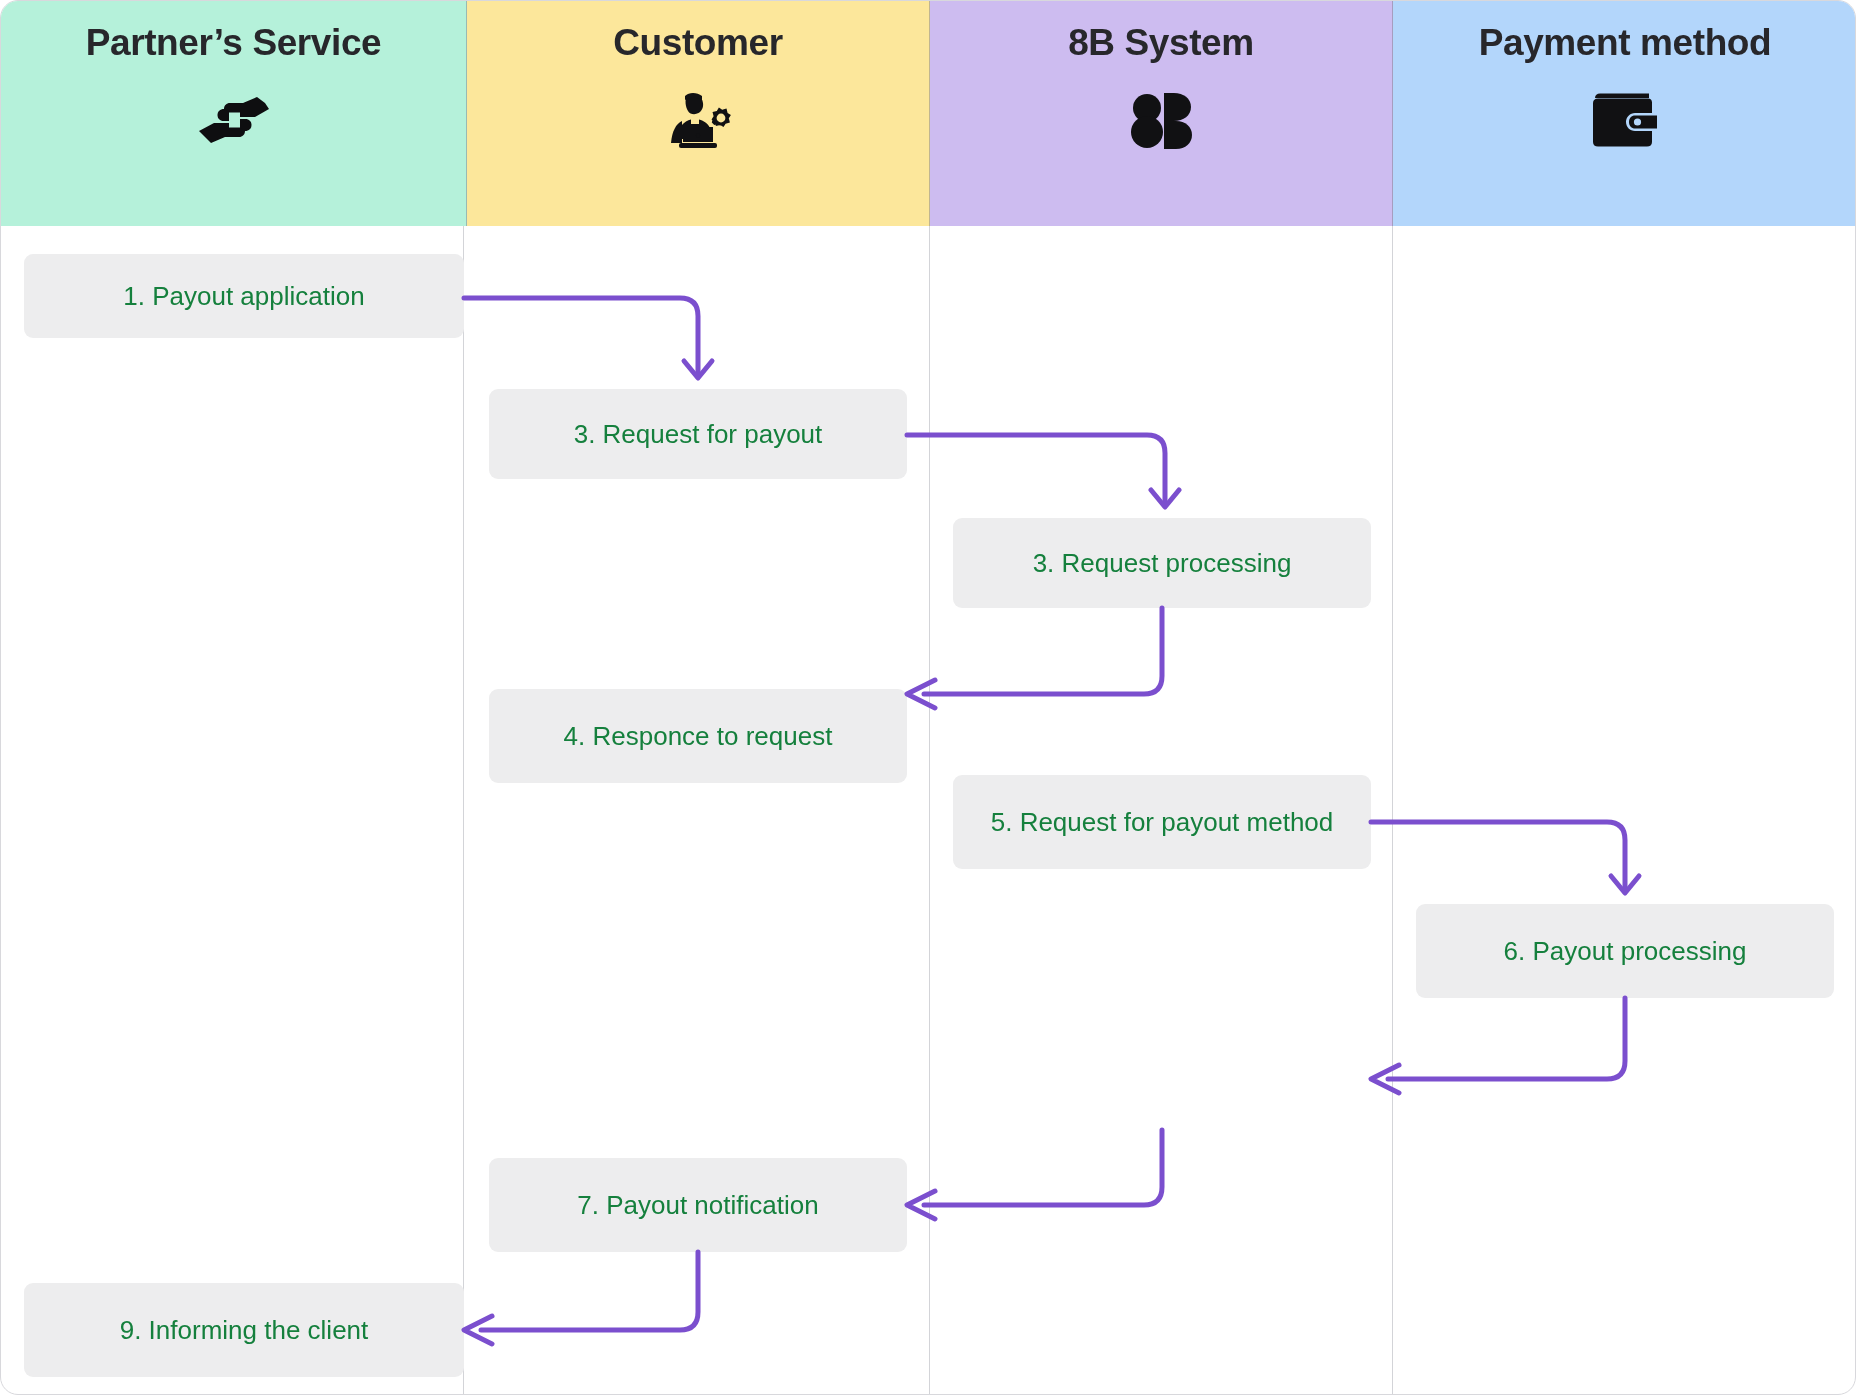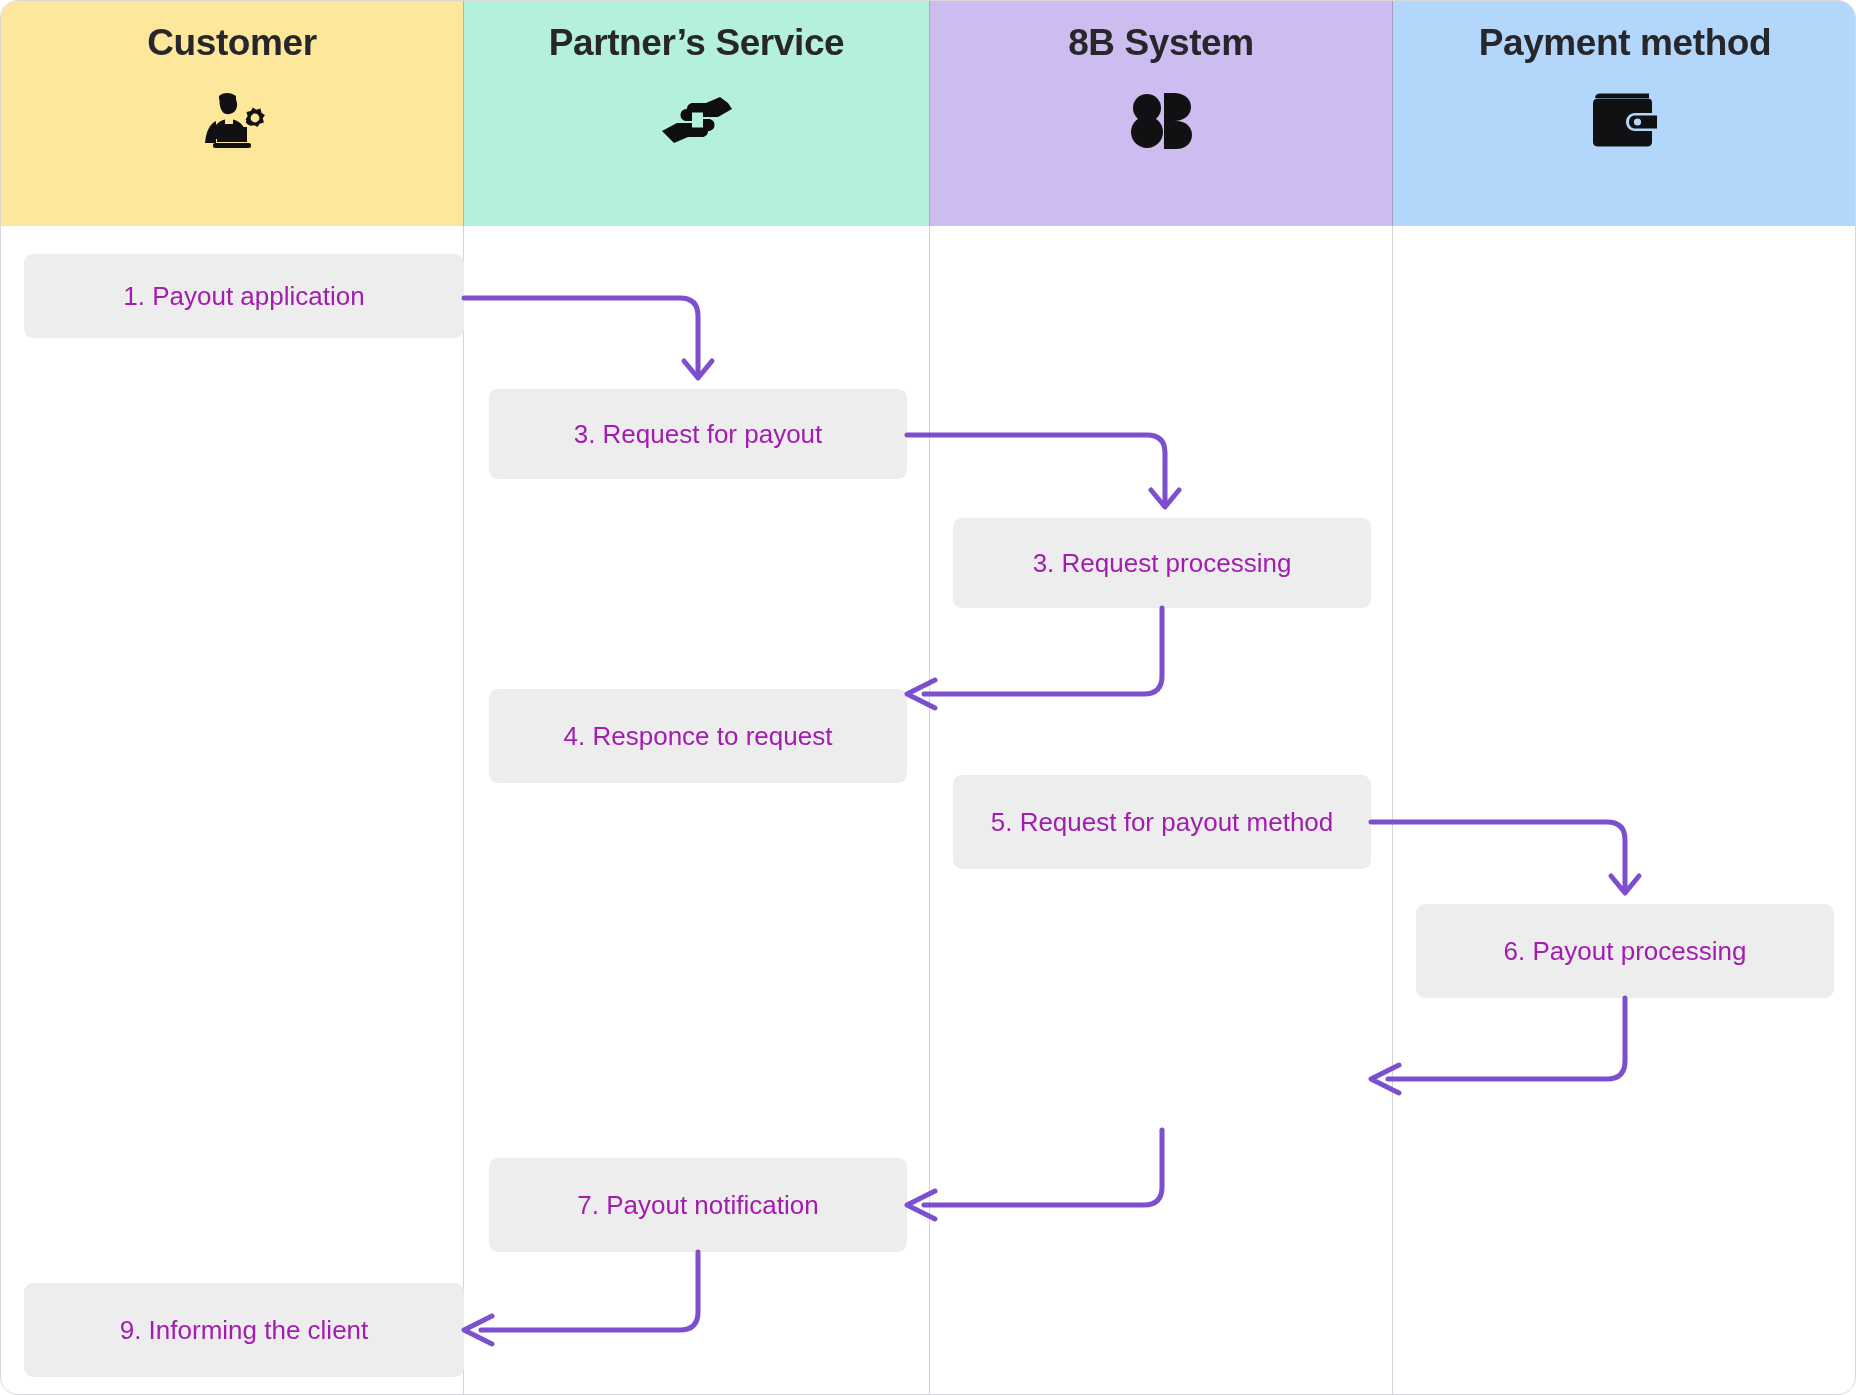--- a/index.html
+++ b/index.html
@@ -69,21 +69,21 @@
 
   
   .step {
     position: absolute;
     background: #ededee;
     border-radius: 9px;
     display: flex;
     align-items: center;
     justify-content: center;
     text-align: center;
-    color: #a21caf;
+    color: #15803d;
     font-size: 26px;
     line-height: 1.42;
     padding: 8px 16px;
   }
 
   
   #wires {
     position: absolute;
     left: 0; top: 0;
     width: 1856px;
@@ -109,57 +109,57 @@
 <body>
 
 <div id="canvas">
 
   <div class="lane-col" style="left:462px;"></div>
   <div class="lane-col" style="left:928px;"></div>
   <div class="lane-col" style="left:1391px;"></div>
 
   <div class="header-band">
 
+    <div class="lane-header" style="width:466px;background:#b5f1da;">
+      <div class="lane-title">Partner’s Service</div>
+      <div class="lane-icon">
+        <svg width="70" height="52" viewBox="0 0 70 52" aria-hidden="true">
+          <g fill="#0e0e10">
+
+            <path d="M66 8 L58 2 L44 8 L31 8 C27.5 8 25 10.5 25 14 L25 17.5 L41 17.5 L41 22 L56 22 L70 14 Z"></path>
+
+            <path d="M25 14 C21 14 18.5 16.5 18.5 20 C18.5 23.5 21 26 24.5 26 L30 26 L30 17 Z"></path>
+
+            <path d="M4 40 L12 48 L26 42 L40 42 C43.5 42 46 39.5 46 36 L46 32.5 L30 32.5 L30 28 L15 28 L0 36 Z"></path>
+            <path d="M46 36 C50 36 52.5 33.5 52.5 30 C52.5 26.5 50 24 46.5 24 L41 24 L41 33 Z"></path>
+          </g>
+        </svg>
+      </div>
+    </div>
+
     <div class="lane-header" style="width:463px;background:#fce79b;">
       <div class="lane-title">Customer</div>
       <div class="lane-icon">
         <svg width="66" height="60" viewBox="0 0 66 60" aria-hidden="true">
           <g fill="#111113">
 
             <path d="M22 4 C29 1 37 4 38 12 C38.6 16 37 20 33.5 22 C30 24 25 23.5 23 20 C20.5 16 19.5 9 22 4 Z"></path>
             <path d="M20 9 C24 6 32 6 37 9 L37 5 C32 1 24 1 20 5 Z"></path>
 
             <path d="M12 48 C13 36 19 30 26 28.5 L26 33 L34 33 L34 28.5 C39 29.5 43.5 33 45.5 38 L38 38 L38 48 Z"></path>
             <path d="M6 52 C7 40 11 33 17 30 L17 52 Z"></path>
 
             <rect x="14" y="52" width="38" height="5" rx="2"></rect>
 
             <path d="M18 36 L48 36 L48 51 L18 51 Z M22 40 L44 40 L44 48 L22 48 Z"></path>
             <circle cx="33" cy="44.5" r="1.9" fill="#111113"></circle>
 
             <path d="M52 22 l3.4 .9 1.6 -2.6 2.6 1.6 -.9 3.4 2.5 2.5 -.9 3.4 -3.4 .9 -1.6 2.6 -2.6 -1.6 -3.4 .9 -2.5 -2.5 .9 -3.4 1.6 -2.6 z"></path>
             <path d="M47.5 21 l4.3 -1.1 2.1 -3.3 3.3 2.1 4.3 -1.1 1.1 4.3 3.3 2.1 -2.1 3.3 1.1 4.3 -4.3 1.1 -2.1 3.3 -3.3 -2.1 -4.3 1.1 -1.1 -4.3 -3.3 -2.1 2.1 -3.3 z" fill="#111113"></path>
             <circle cx="56" cy="27" r="4.4" fill="#fce79b"></circle>
-          </g>
-        </svg>
-      </div>
-    </div>
-
-    <div class="lane-header" style="width:466px;background:#b5f1da;">
-      <div class="lane-title">Partner’s Service</div>
-      <div class="lane-icon">
-        <svg width="70" height="52" viewBox="0 0 70 52" aria-hidden="true">
-          <g fill="#0e0e10">
-
-            <path d="M66 8 L58 2 L44 8 L31 8 C27.5 8 25 10.5 25 14 L25 17.5 L41 17.5 L41 22 L56 22 L70 14 Z"></path>
-
-            <path d="M25 14 C21 14 18.5 16.5 18.5 20 C18.5 23.5 21 26 24.5 26 L30 26 L30 17 Z"></path>
-
-            <path d="M4 40 L12 48 L26 42 L40 42 C43.5 42 46 39.5 46 36 L46 32.5 L30 32.5 L30 28 L15 28 L0 36 Z"></path>
-            <path d="M46 36 C50 36 52.5 33.5 52.5 30 C52.5 26.5 50 24 46.5 24 L41 24 L41 33 Z"></path>
           </g>
         </svg>
       </div>
     </div>
 
     <div class="lane-header" style="width:463px;background:#cdbcf0;">
       <div class="lane-title">8B System</div>
       <div class="lane-icon">
         <svg width="62" height="56" viewBox="0 0 62 56" aria-hidden="true">
           <g fill="#111113">

